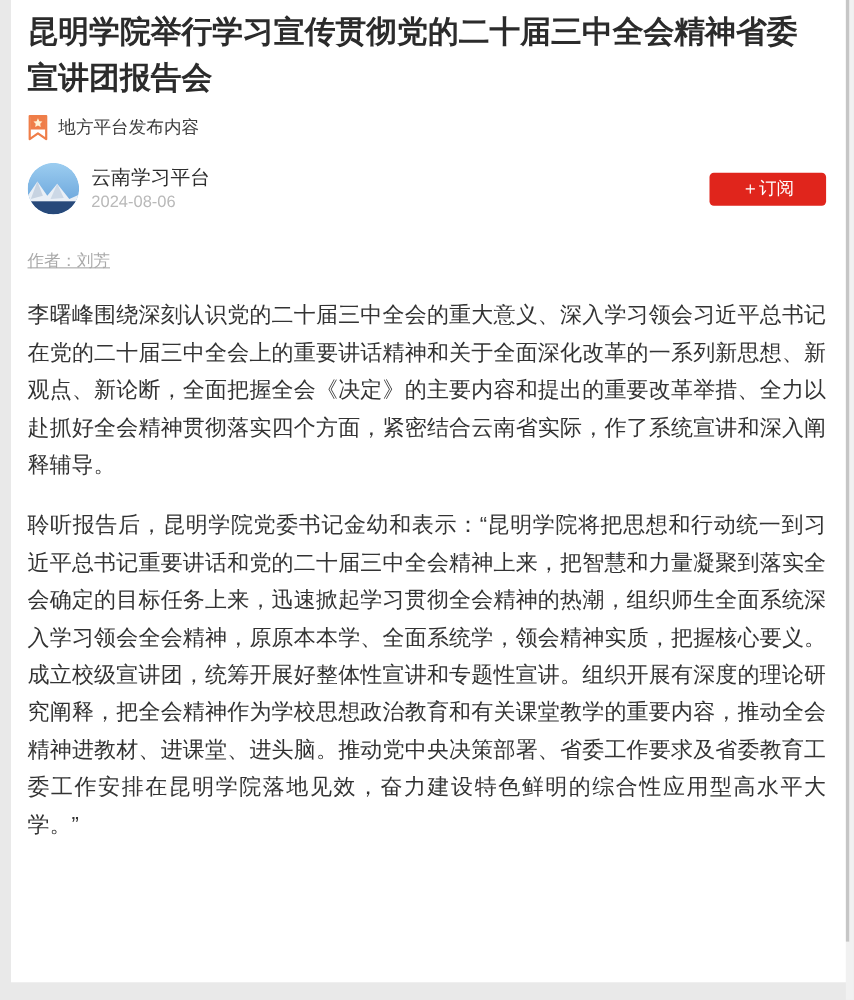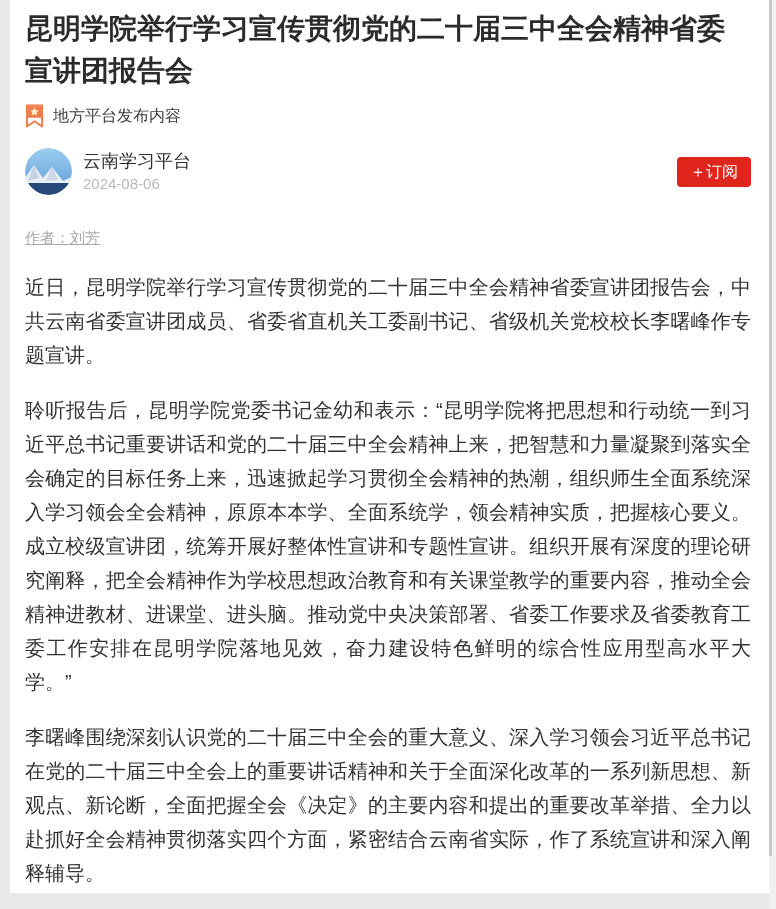--- a/index.html
+++ b/index.html
@@ -37,21 +37,21 @@
     overflow:hidden; flex:0 0 47px;
   }
   .pub-meta { margin-left:11px; display:flex; flex-direction:column; justify-content:center; }
   .pub-name { font-size:18px; color:#2e2e2e; line-height:22px; cursor:pointer; }
   .pub-date { font-size:15px; color: var(--date-gray,#b9b9b9); line-height:18px; margin-top:3px; }
   .subscribe {
     margin-left:auto;
     background: var(--accent-red, #e0251c);
     color:#ffffff; border:none; border-radius:4px;
     font-size:16px; line-height:16px;
-    padding:7px 13px;
+    padding:7px 29px;
     cursor:pointer;
     font-family:inherit;
   }
   .author {
     margin-top:34px;
     font-size:15px; color: var(--text-muted,#a9a9a9);
     line-height:17px;
     text-decoration:underline;
   }
   .content {
@@ -116,22 +116,21 @@
     <div class="pub-meta">
       <div class="pub-name">云南学习平台</div>
       <div class="pub-date">2024-08-06</div>
     </div>
     <button class="subscribe">＋订阅</button>
   </div>
 
   <div class="author">作者：刘芳</div>
 
   <div class="content">
-    <p>近日，昆明学院举行学习宣传贯彻党的二十届三中全会精神省委宣讲团报告会，中共云南省委宣讲团成员、省委省直机关工委副书记、省级机关党校校长李曙峰作专题宣讲。</p>
+    <p>李曙峰围绕深刻认识党的二十届三中全会的重大意义、深入学习领会习近平总书记在党的二十届三中全会上的重要讲话精神和关于全面深化改革的一系列新思想、新观点、新论断，全面把握全会《决定》的主要内容和提出的重要改革举措、全力以赴抓好全会精神贯彻落实四个方面，紧密结合云南省实际，作了系统宣讲和深入阐释辅导。</p>
     <p>聆听报告后，昆明学院党委书记金幼和表示：“昆明学院将把思想和行动统一到习近平总书记重要讲话和党的二十届三中全会精神上来，把智慧和力量凝聚到落实全会确定的目标任务上来，迅速掀起学习贯彻全会精神的热潮，组织师生全面系统深入学习领会全会精神，原原本本学、全面系统学，领会精神实质，把握核心要义。成立校级宣讲团，统筹开展好整体性宣讲和专题性宣讲。组织开展有深度的理论研究阐释，把全会精神作为学校思想政治教育和有关课堂教学的重要内容，推动全会精神进教材、进课堂、进头脑。推动党中央决策部署、省委工作要求及省委教育工委工作安排在昆明学院落地见效，奋力建设特色鲜明的综合性应用型高水平大学。”</p>
-    <p>李曙峰围绕深刻认识党的二十届三中全会的重大意义、深入学习领会习近平总书记在党的二十届三中全会上的重要讲话精神和关于全面深化改革的一系列新思想、新观点、新论断，全面把握全会《决定》的主要内容和提出的重要改革举措、全力以赴抓好全会精神贯彻落实四个方面，紧密结合云南省实际，作了系统宣讲和深入阐释辅导。</p>
   </div>
 
 </div>
 
 <div class="scroll-track">
   <div class="scroll-thumb"></div>
 </div>
 
 </body></html>

